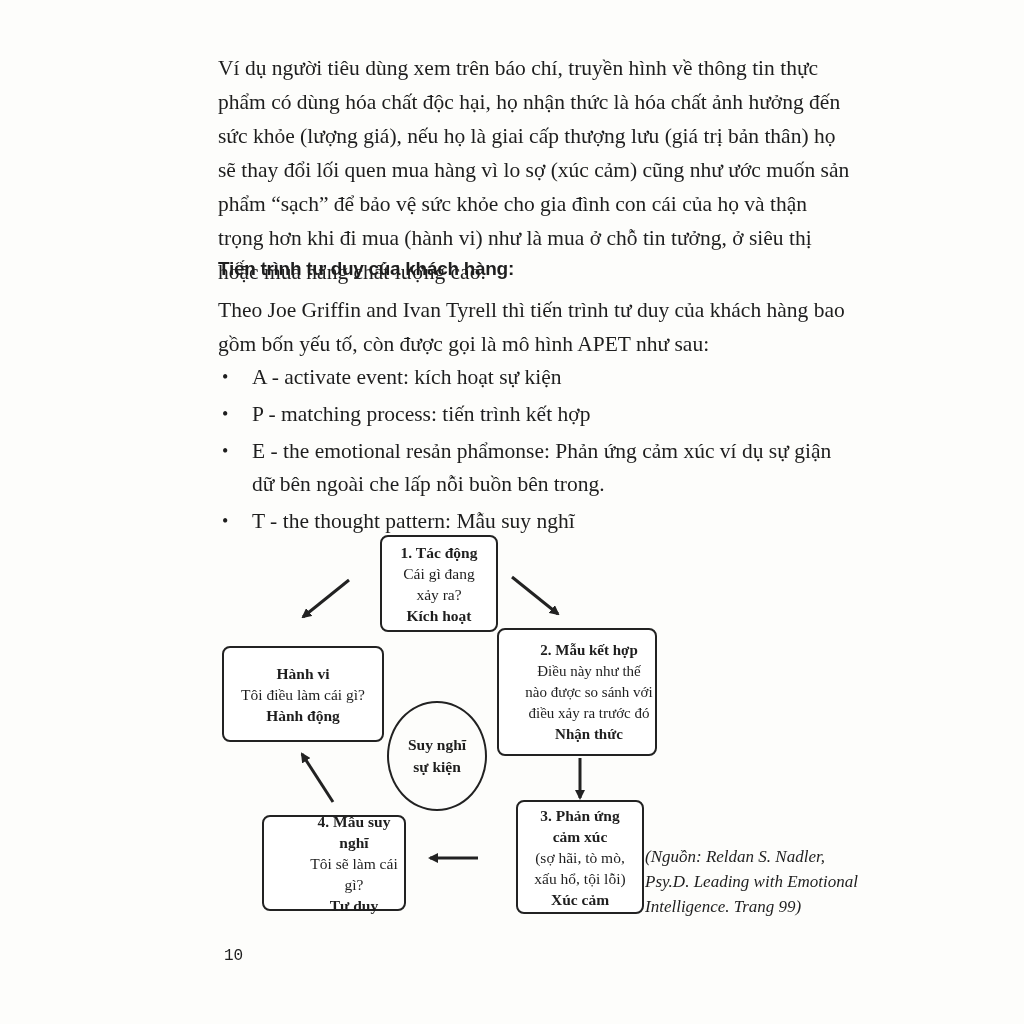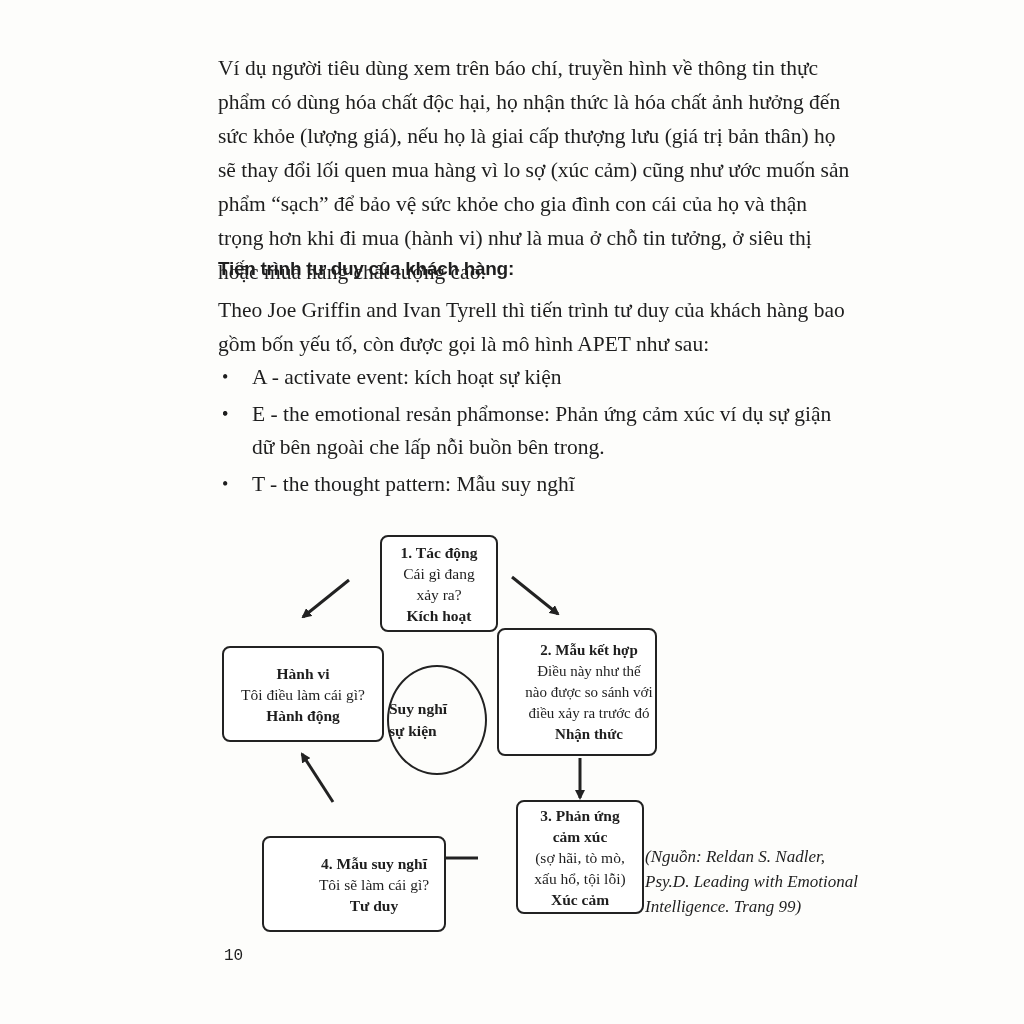--- a/index.html
+++ b/index.html
@@ -15,39 +15,39 @@
   ul.bullets li { position:relative; padding-left:34px; margin-bottom:4px; }
   ul.bullets li .dot { position:absolute; left:4px; top:0; font-size:18px; }
   .box { position:absolute; border:2px solid #222; border-radius:8px; background:#fff; text-align:center;
          font-family:"Liberation Serif","DejaVu Serif",serif; font-size:15.5px; line-height:21px;
          display:flex; flex-direction:column; justify-content:center; align-items:center; box-sizing:border-box; }
   .box b { font-weight:bold; }
   .b1 { left:380px; top:535px; width:118px; height:97px; }
   .b2 { left:497px; top:628px; width:160px; height:128px; font-size:15px;padding-left:24px; }
   .bh { left:222px; top:646px; width:162px; height:96px; }
   .b3 { left:516px; top:800px; width:128px; height:114px; }
-  .b4 { left:262px; top:836px; width:184px; height:96px;padding-left:40px; }
-  .circle { position:absolute; left:387px; top:665px; width:100px; height:110px; border:2px solid #222;
-            border-radius:50%; display:flex; flex-direction:column; justify-content:center; align-items:flex-start;
+  .b4 { left:262px; top:815px; width:144px; height:96px;padding-left:40px; }
+  .circle { position:absolute; left:387px; top:701px; width:100px; height:110px; border:2px solid #222;
+            border-radius:50%; display:flex; flex-direction:column; justify-content:center; align-items:center;
             font-size:15.5px; font-weight:bold; line-height:22px; box-sizing:border-box; }
   svg.arrows { position:absolute; left:0; top:0; width:1024px; height:1024px; pointer-events:none; }
   .source { position:absolute; left:645px; top:844px; font-style:italic; font-size:17px; line-height:25px; width:230px;
             font-family:"Liberation Serif","DejaVu Serif",serif; }
   .pagenum { position:absolute; left:224px; top:947px; font-family:Liberation Mono, monospace; font-size:16px; }
 </style>
 </head>
 <body>
 
 <p class="para p1">Ví dụ người tiêu dùng xem trên báo chí, truyền hình về thông tin thực phẩm có dùng hóa chất độc hại, họ nhận thức là hóa chất ảnh hưởng đến sức khỏe (lượng giá), nếu họ là giai cấp thượng lưu (giá trị bản thân) họ sẽ thay đổi lối quen mua hàng vì lo sợ (xúc cảm) cũng như ước muốn sản phẩm “sạch” để bảo vệ sức khỏe cho gia đình con cái của họ và thận trọng hơn khi đi mua (hành vi) như là mua ở chỗ tin tưởng, ở siêu thị hoặc mua hàng chất lượng cao.</p>
 <p class="heading">Tiến trình tư duy của khách hàng:</p>
 <p class="para p2">Theo Joe Griffin and Ivan Tyrell thì tiến trình tư duy của khách hàng bao gồm bốn yếu tố, còn được gọi là mô hình APET như sau:</p>
 
 <ul class="bullets">
   <li><span class="dot">•</span><span>A  -  activate event: kích hoạt sự kiện</span></li>
-  <li><span class="dot">•</span></li>
+  <li><span class="dot">•</span><span>P - matching process: tiến trình kết hợp</span></li>
   <li><span class="dot">•</span><span>E - the emotional resản phẩmonse: Phản ứng cảm xúc ví dụ sự giận dữ bên ngoài che lấp nỗi buồn bên trong.</span></li>
   <li><span class="dot">•</span><span>T - the thought pattern: Mẫu suy nghĩ</span></li>
 </ul>
 
 <svg class="arrows" viewBox="0 0 1024 1024">
   <defs>
     <marker id="ah" markerWidth="10" markerHeight="10" refX="8" refY="5" orient="auto" markerUnits="userSpaceOnUse">
       <path d="M0,0 L10,5 L0,10 z" fill="#222"></path>
     </marker>
   </defs>

